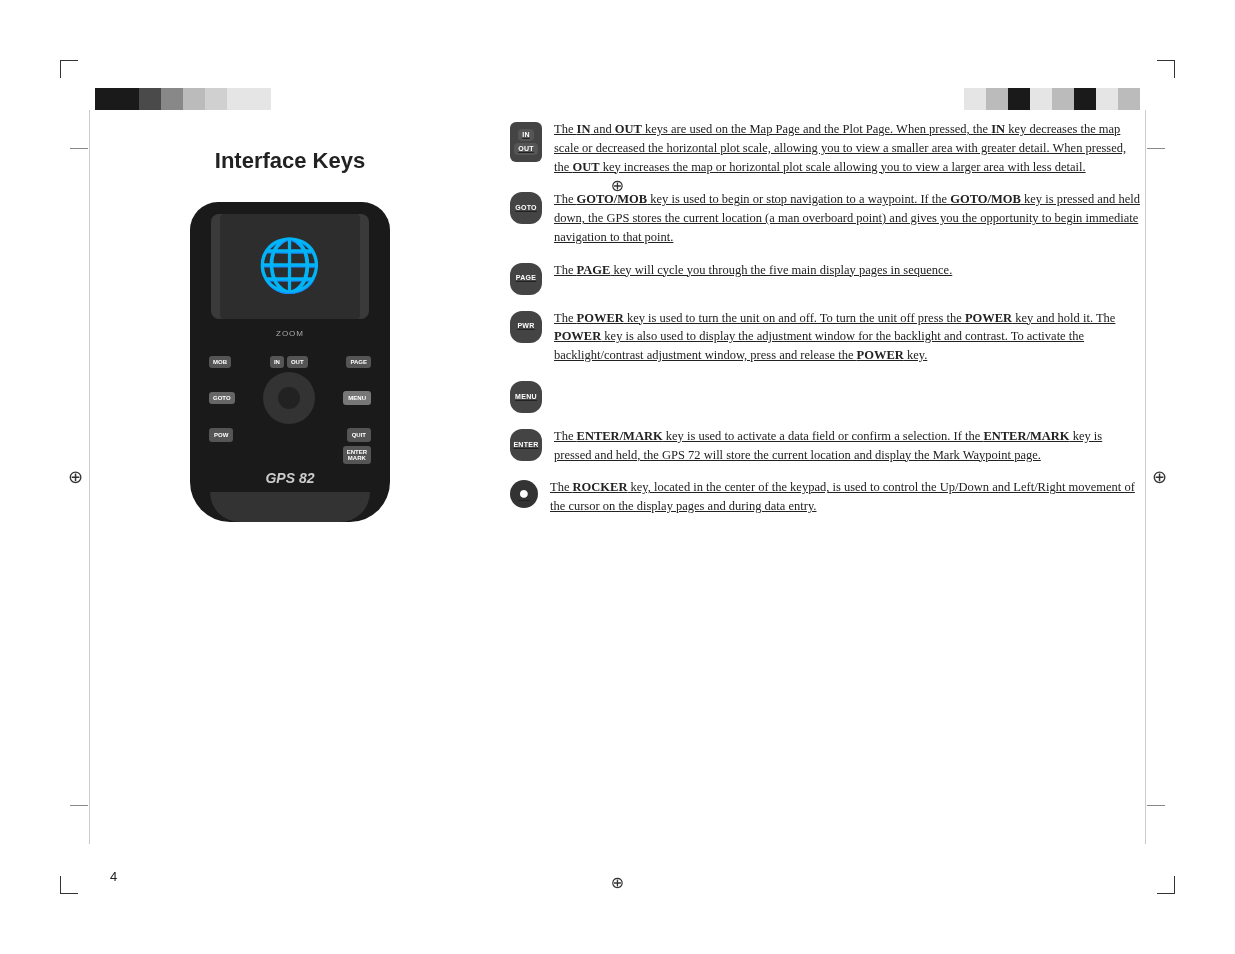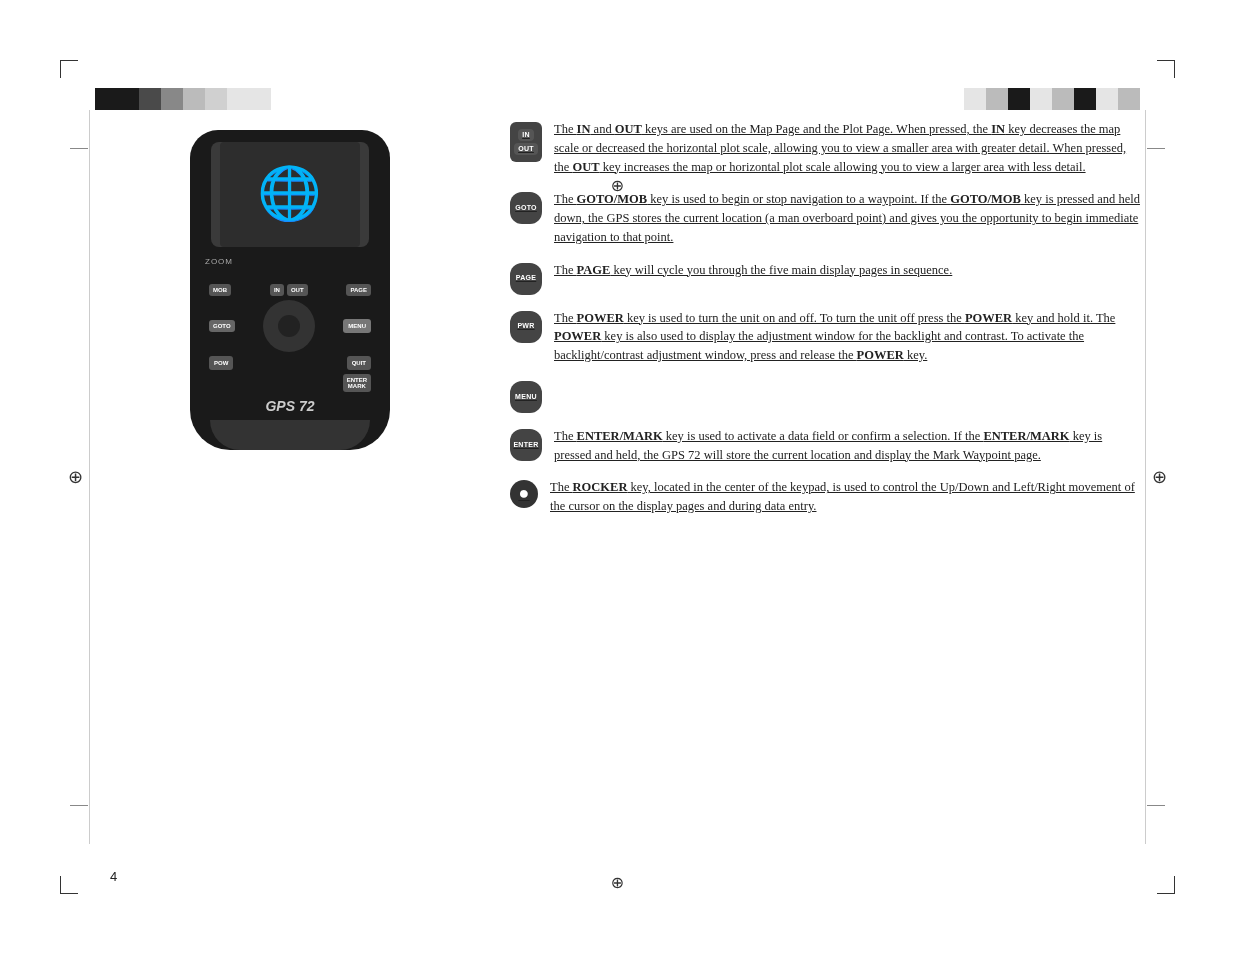--- a/index.html
+++ b/index.html
@@ -139,20 +139,21 @@
     }
 
     .device-buttons-area {
       width: 170px;
       margin-top: 10px;
       position: relative;
     }
 
     
     .zoom-label {
+      text-align: center;
       color: #aaa;
       font-size: 8px;
       font-family: Arial, sans-serif;
       letter-spacing: 1px;
       margin-bottom: 18px;
     }
 
     
     .btn-row-top {
       display: flex;
@@ -428,20 +429,21 @@
     <div class="reg-sq sq-black"></div>
     <div class="reg-sq sq-lightest"></div>
     <div class="reg-sq sq-light"></div>
     <div class="reg-sq sq-black"></div>
     <div class="reg-sq sq-lightest"></div>
     <div class="reg-sq sq-light"></div>
   </div>
 </div>
 
 <div class="left-col">
+  <div class="interface-keys-heading">Interface Keys</div>
 
   <div class="device-container">
     <div class="device">
 
       <div class="device-screen">
         <div class="device-screen-inner">
 
           <div class="globe-icon">🌐</div>
         </div>
       </div>
@@ -472,21 +474,21 @@
           <div class="btn-quit">QUIT</div>
         </div>
 
         <div style="display:flex; align-items:center; justify-content:space-between; padding: 0 4px;">
           <div style="width:30px;"></div>
           <div style="width:52px;"></div>
           <div class="btn-enter">ENTER<br>MARK</div>
         </div>
       </div>
 
-      <div class="device-brand">GPS 72</div>
+      <div class="device-brand">GPS 82</div>
 
       <div class="device-bottom"></div>
     </div>
   </div>
 </div>
 
 <div class="page-number">4</div>
 
 <div class="right-col" id="keys-container">
 <div class="key-entry">

